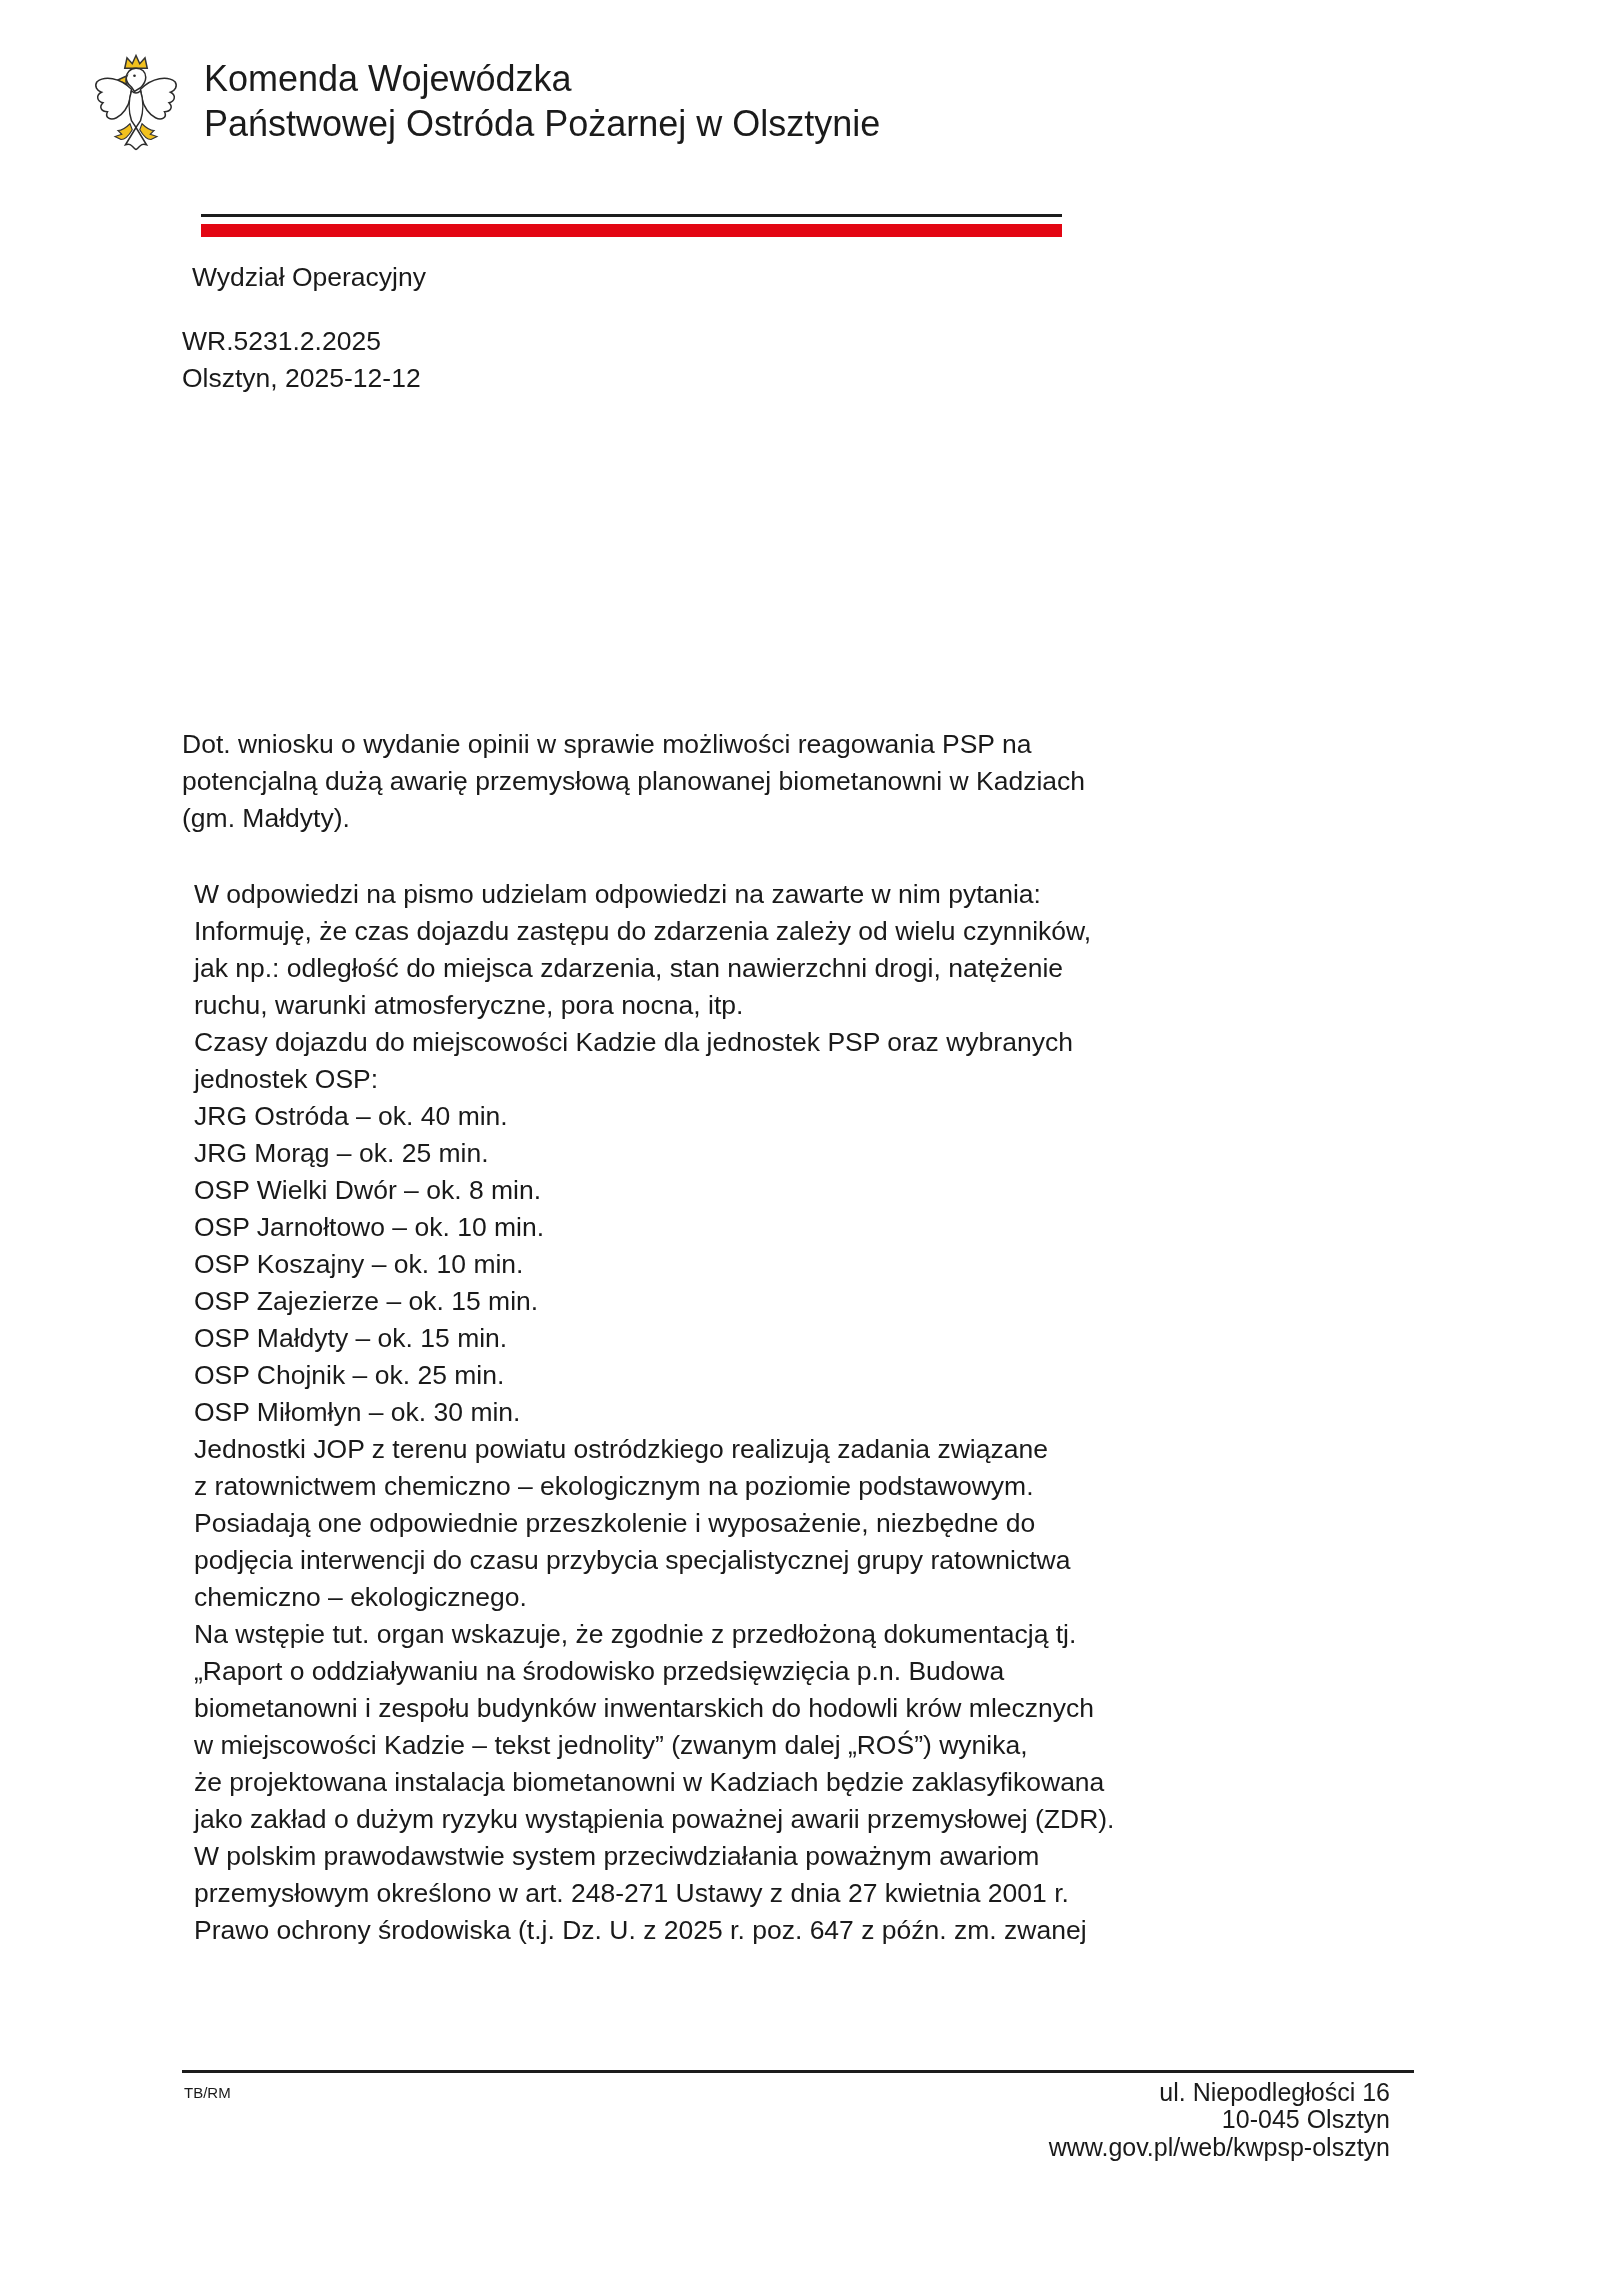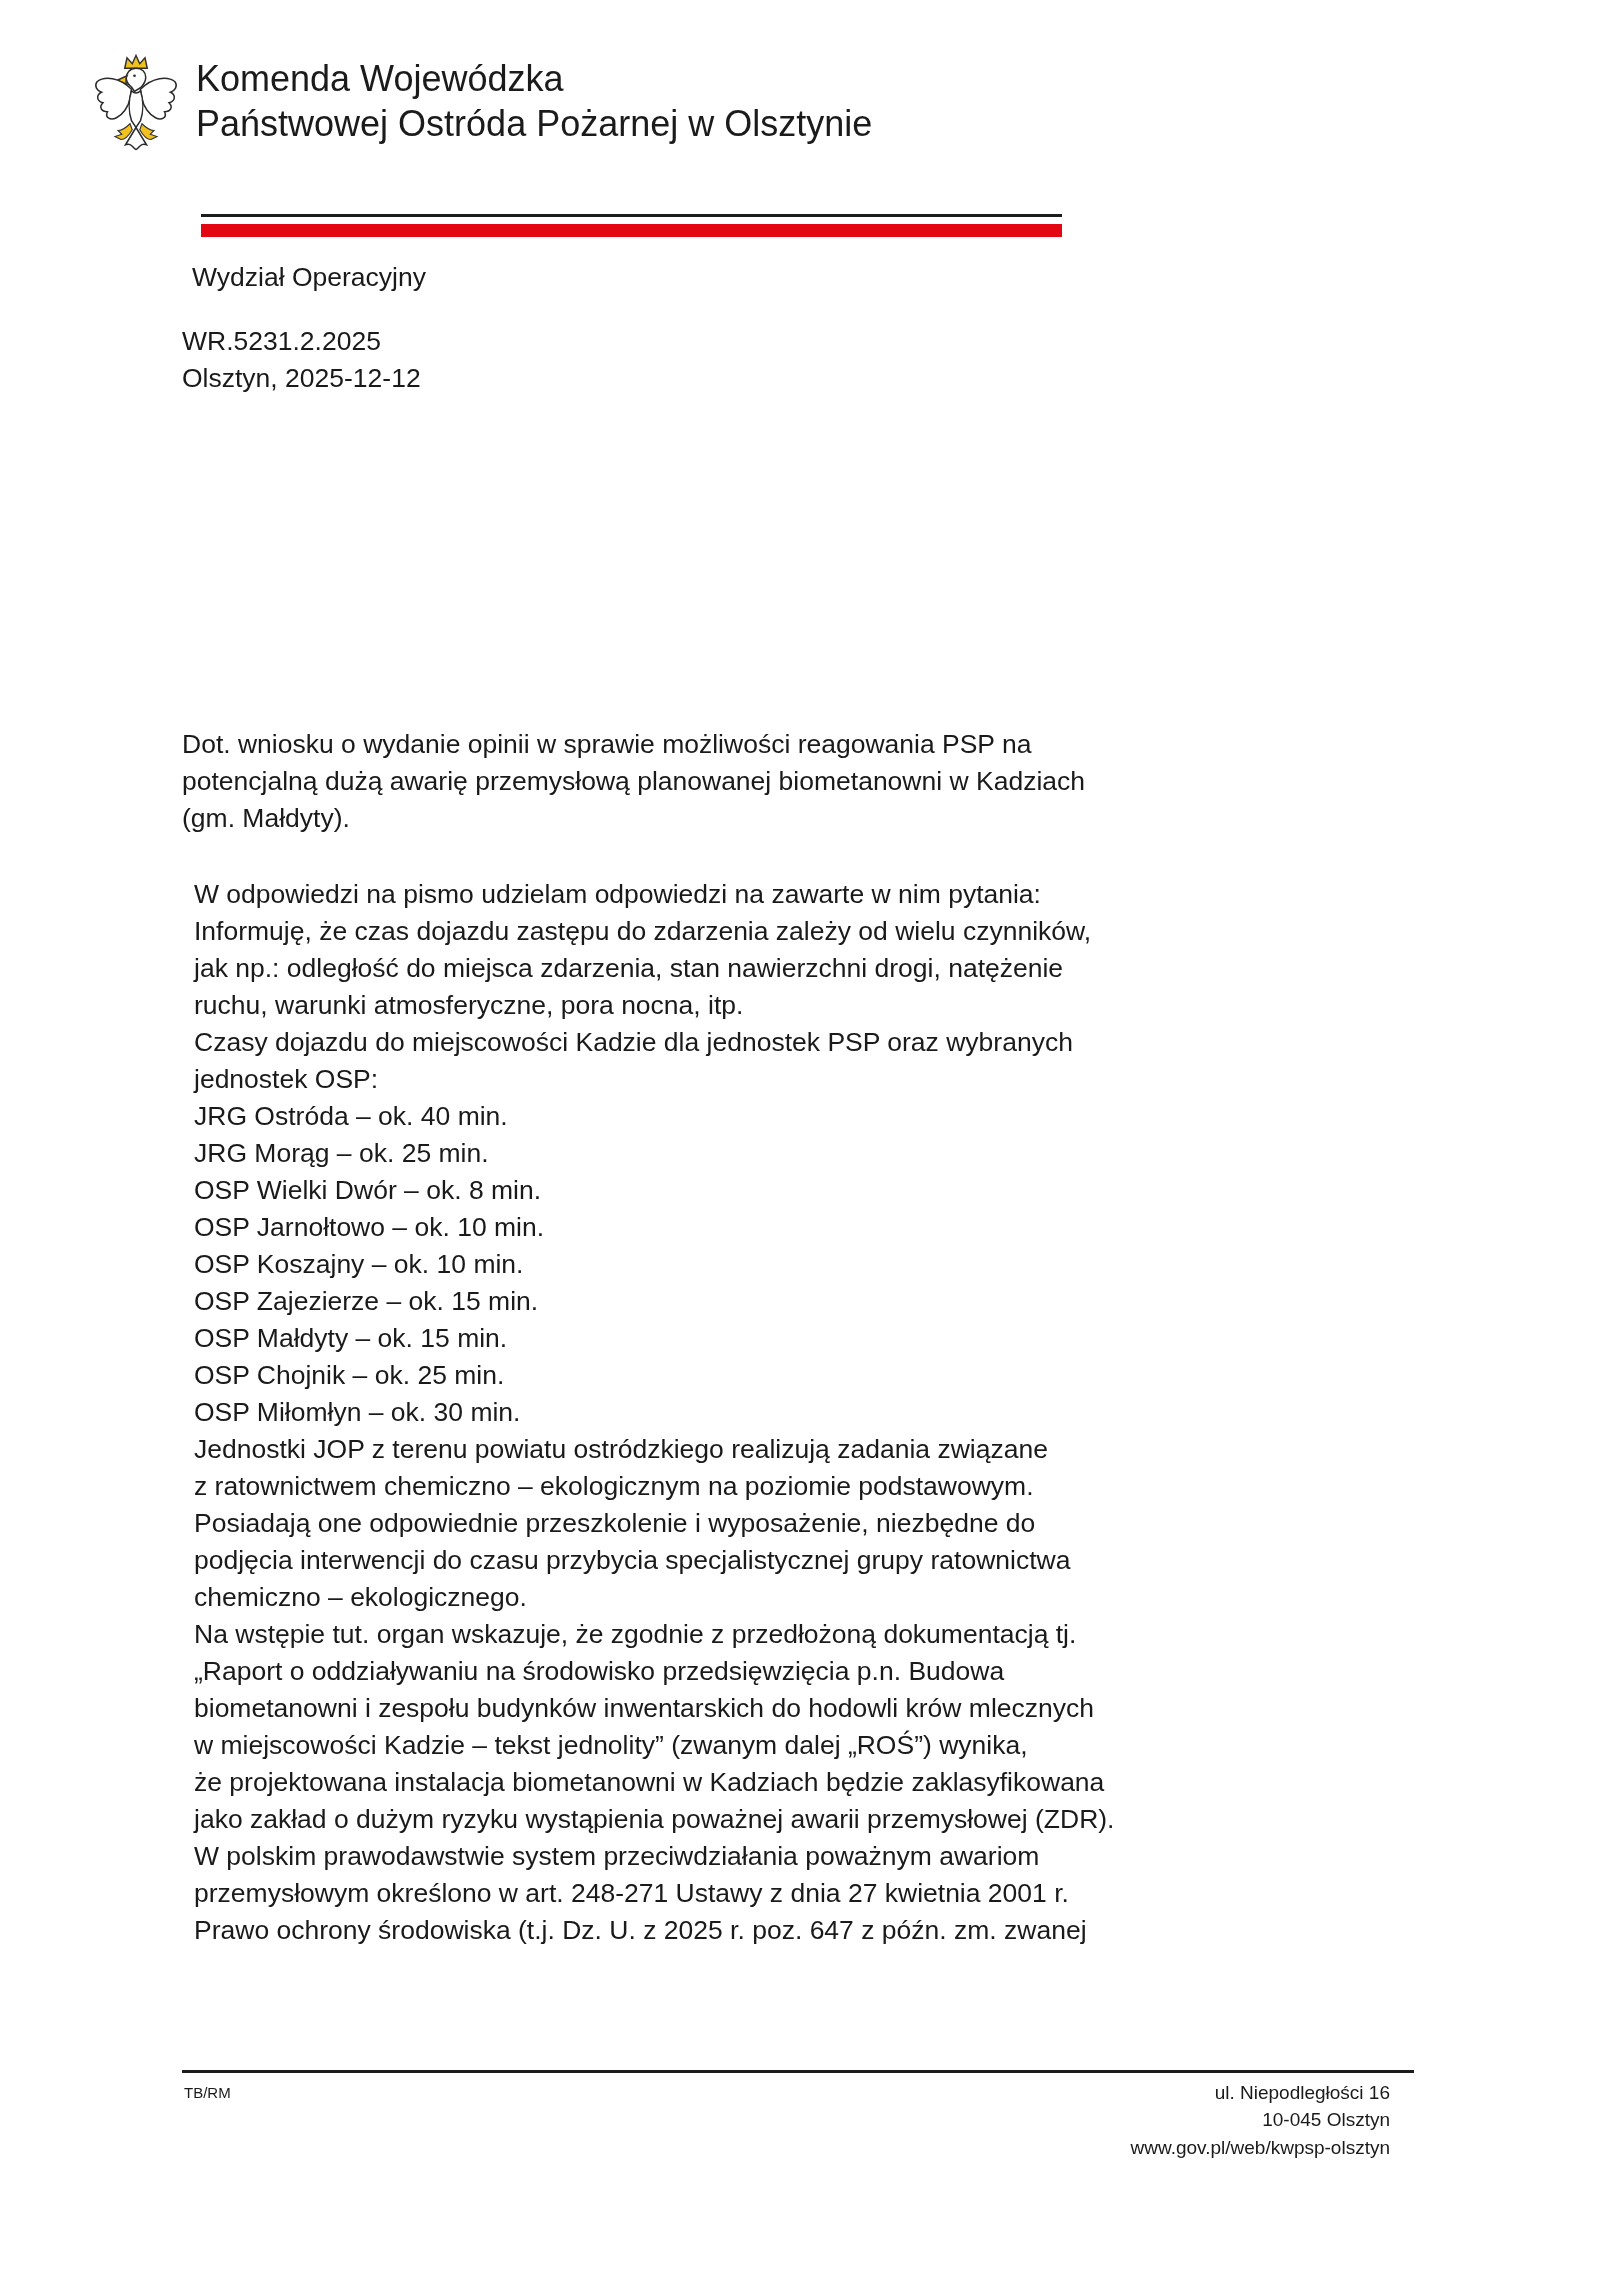--- a/index.html
+++ b/index.html
@@ -15,21 +15,21 @@
   .emblem {
     position: absolute;
     left: 91px;
     top: 49px;
     width: 90px;
     height: 118px;
   }
   .emblem svg { display: block; width: 100%; height: 100%; }
   .org-title {
     position: absolute;
-    left: 196px;
+    left: 204px;
     top: 56px;
     font-size: 36px;
     line-height: 45px;
     color: #1b1b1b;
     white-space: nowrap;
   }
   .rule-black {
     position: absolute;
     left: 201px;
     top: 214px;
@@ -99,21 +99,21 @@
     top: 2079px;
     font-size: 15px;
     line-height: 27.4px;
   }
   .footer-address {
     position: absolute;
     left: 900px;
     top: 2079px;
     width: 490px;
     text-align: right;
-    font-size: 19px;
+    font-size: 25px;
     line-height: 27.4px;
   }
 </style>
 </head>
 <body>
 
 <div class="page">
 
   <div class="emblem">
     <svg viewBox="0 0 120 150" xmlns="http://www.w3.org/2000/svg">

